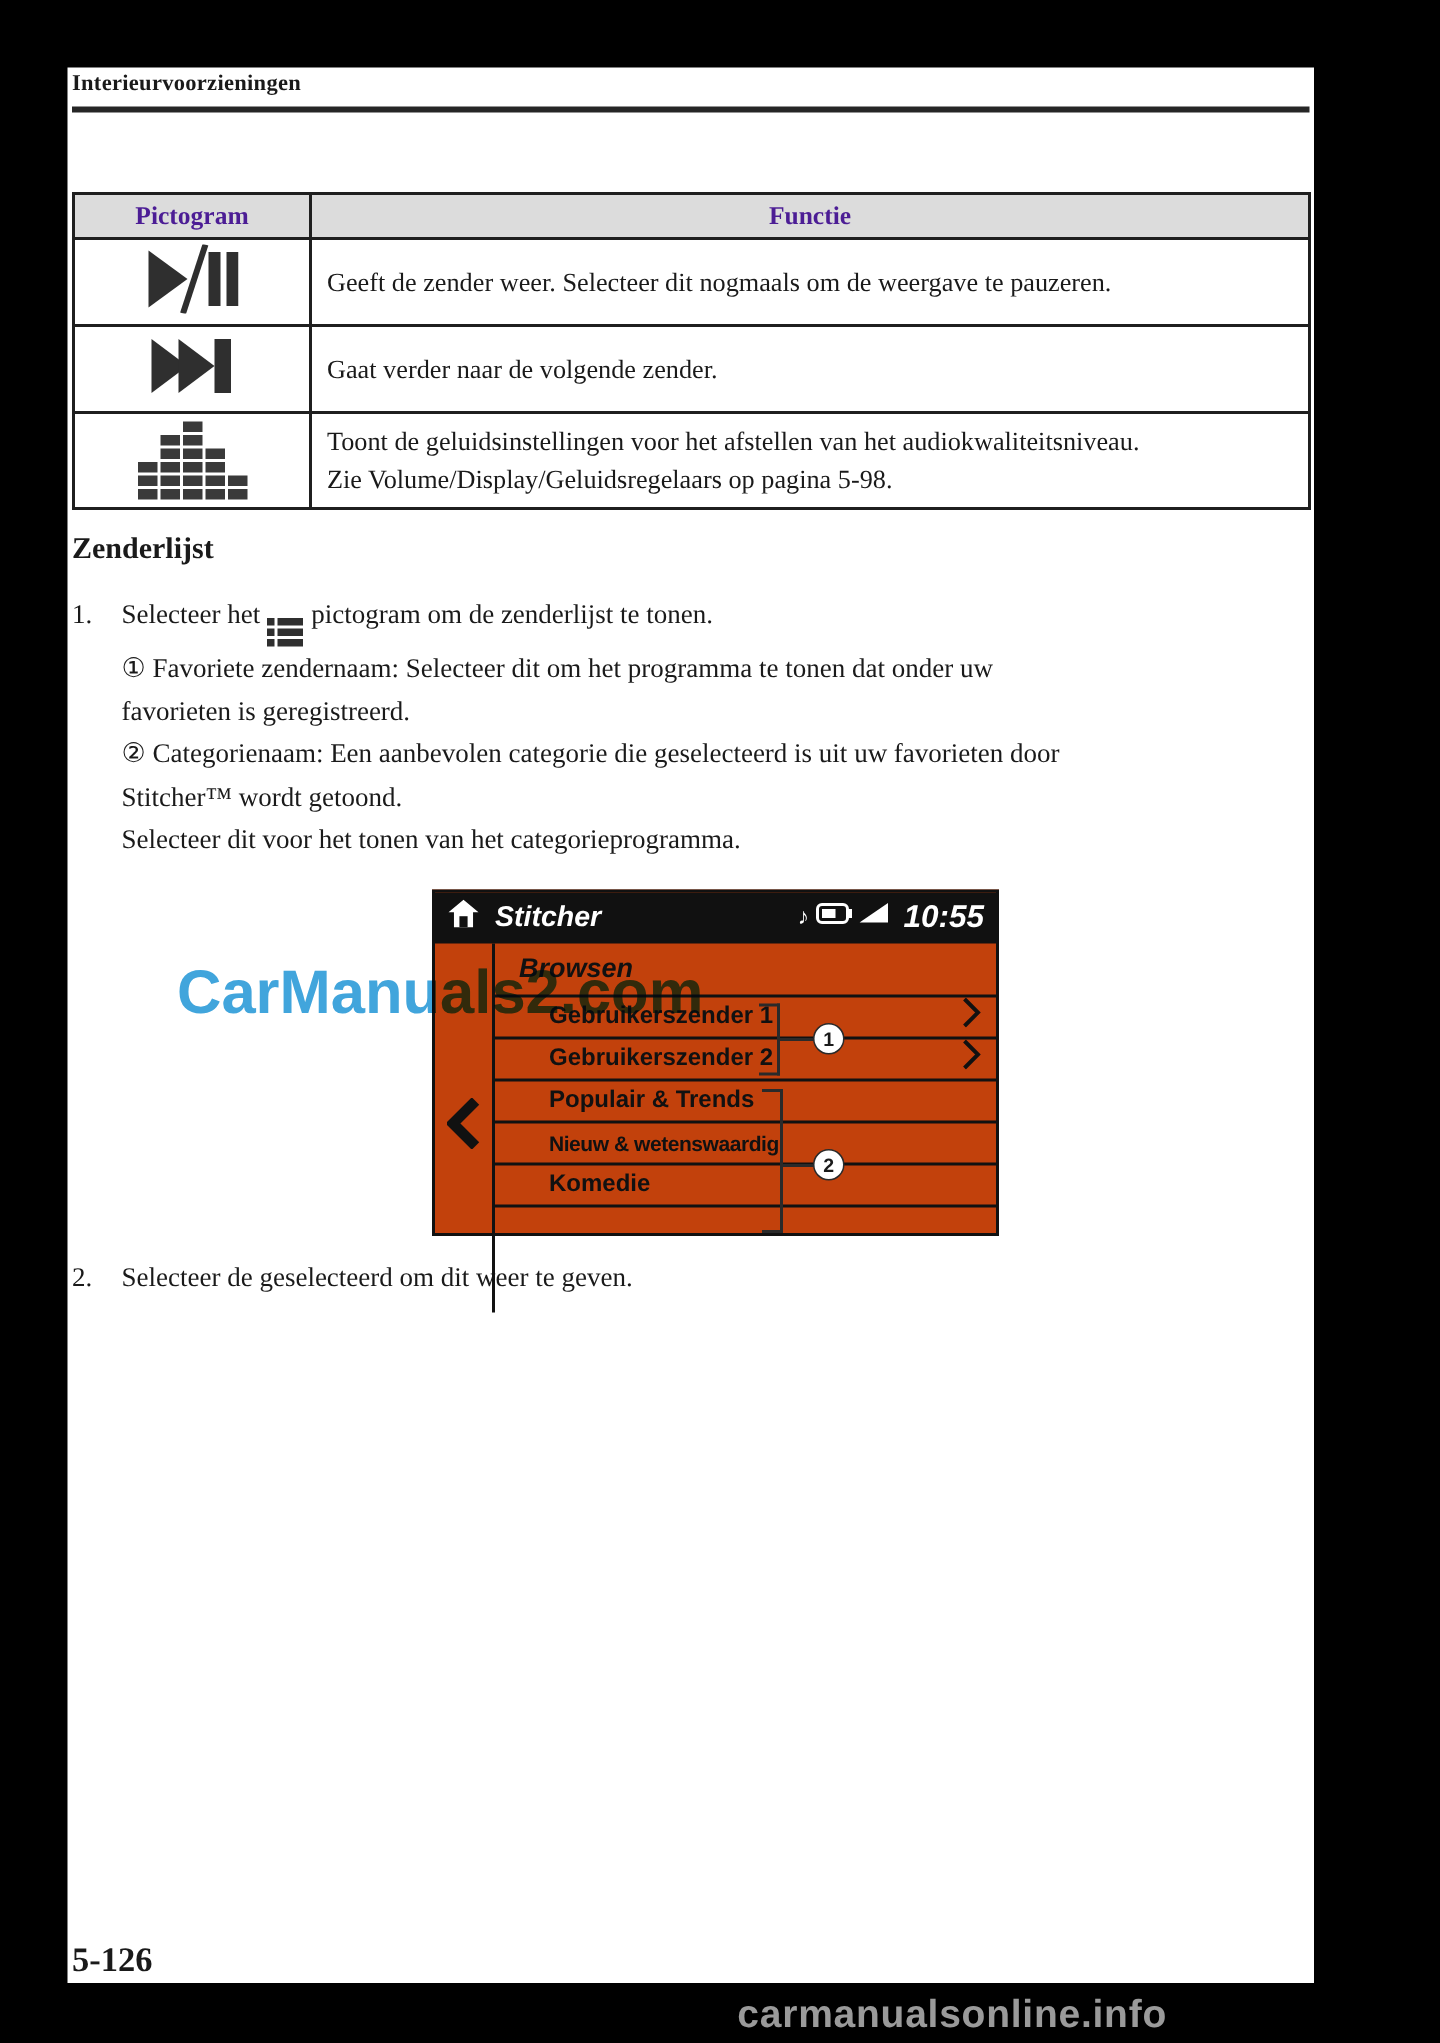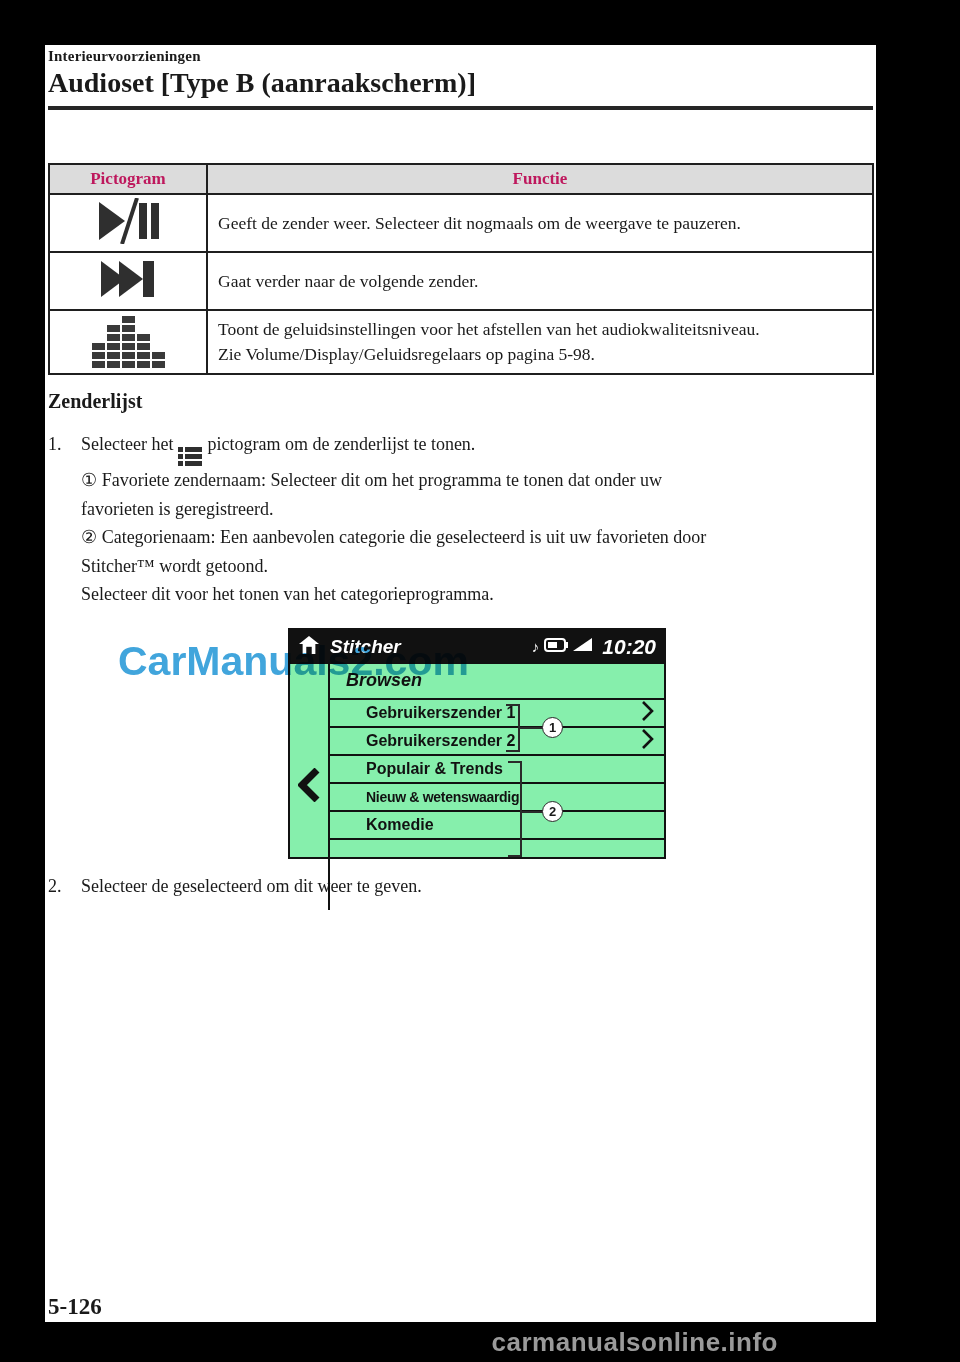--- a/index.html
+++ b/index.html
@@ -9,41 +9,41 @@
 
   
   .breadcrumb { font-size:15px; font-weight:bold; color:#1a1a1a; line-height:18px; letter-spacing:.2px; }
   .page-title { font-size:28px; font-weight:bold; color:#1a1a1a; line-height:34px; margin-top:1px; }
   .rule { height:4px; background:#262626; margin-top:6px; }
 
   
   table.icon-table { border-collapse:collapse; width:826px; margin-top:53px; }
   table.icon-table td, table.icon-table th { border:2px solid #1f1f1f; }
   th.col-picto { width:158px; }
-  .thead-cell { background:#dcdcdc; font-size:17px; font-weight:bold; color:#be185d; height:30px; }
+  .thead-cell { background:#dcdcdc; font-size:17px; font-weight:bold; color:#4c1d95; height:30px; }
   .func-cell { font-size:17.5px; color:#1a1a1a; padding:6px 10px; line-height:25px; }
   .icon-cell { text-align:center; vertical-align:middle; height:58px; }
 
   
   .eq { display:inline-flex; align-items:flex-end; gap:2px; }
   .eq .col { display:flex; flex-direction:column; gap:2px; }
   .eq .blk { width:13px; height:7px; background:#3a3a3a; }
 
   
   .section-heading { font-size:20px; font-weight:bold; color:#1a1a1a; margin-top:15px; }
   .step { display:flex; margin-top:17px; font-size:18px; color:#1a1a1a; line-height:28.5px; }
   .step-num { width:33px; flex:0 0 33px; }
   .list-icon { display:inline-flex; flex-direction:column; gap:2px; vertical-align:-2px; margin:0 5px; }
   .list-icon .row { display:flex; gap:2px; }
   .list-icon .dot { width:5px; height:5px; background:#2f2f2f; }
   .list-icon .bar { width:17px; height:5px; background:#2f2f2f; }
 
   
   .figure { position:relative; width:378px; height:231px; border:2px solid #111; margin:19px 0 0 240px;
-            font-family:"Liberation Sans", sans-serif; background:#86efac; }
+            font-family:"Liberation Sans", sans-serif; background:#c2410c; }
   .titlebar { height:34px; background:#111; display:flex; align-items:center; padding:0 8px; color:#fff; }
   .app-title { font-size:19px; font-weight:bold; font-style:italic; margin-left:10px; }
   .status { margin-left:auto; display:flex; align-items:center; gap:5px; }
   .note { font-size:15px; line-height:15px; }
   .clock { font-size:21px; font-weight:bold; font-style:italic; margin-left:4px; }
   .fig-body { display:flex; height:246px; }
   .back-col { width:40px; flex:0 0 40px; border-right:2px solid #111; display:flex; align-items:center; justify-content:center; }
   .list-col { flex:1; display:flex; flex-direction:column; }
   .browse-row { height:36px; border-bottom:2px solid #111; display:flex; align-items:center; padding-left:16px;
                 font-size:18px; font-weight:bold; font-style:italic; color:#111; }
@@ -68,21 +68,20 @@
                 display:flex; align-items:center; justify-content:flex-end; }
   .footer-watermark { color:#9a9a9a; font-family:"Liberation Sans", sans-serif; font-size:26px;
                       font-weight:bold; margin-right:18px; letter-spacing:.5px; }
 </style>
 </head>
 <body>
 
 <div class="page">
 
   <div class="breadcrumb">Interieurvoorzieningen</div>
-  <div class="page-title">Audioset [Type B (aanraakscherm)]</div>
   <div class="rule"></div>
 
   <table class="icon-table">
     <tbody>
         <tr>
       <th class="thead-cell col-picto">Pictogram</th>
       <th class="thead-cell">Functie</th>
     </tr>
     <tr>
       <td class="icon-cell">
@@ -197,21 +196,21 @@
             <rect x="1" y="1" width="20" height="12" rx="3" fill="none" stroke="#fff" stroke-width="2"></rect>
             <rect x="4" y="4" width="9" height="6" fill="#fff"></rect>
             <rect x="21" y="4" width="3" height="6" fill="#fff"></rect>
           </svg>
         </span>
         <span>
           <svg width="20" height="14" viewBox="0 0 20 14">
               <polygon points="0,13 19,13 19,0" fill="#fff"></polygon>
             </svg>
         </span>
-        <span class="clock">10:20</span>
+        <span class="clock">10:55</span>
       </span>
     </div>
     <div class="fig-body">
       <div class="back-col">
         <span>
           <svg width="22" height="34" viewBox="0 0 22 34">
             <polyline points="19,2 4,17 19,32" fill="none" stroke="#111" stroke-width="7"></polyline>
           </svg>
         </span>
       </div>

